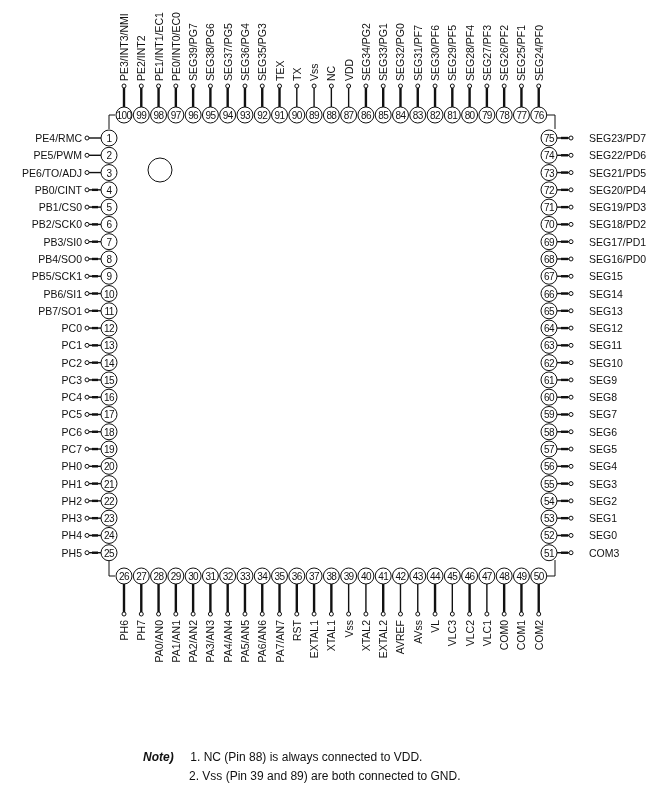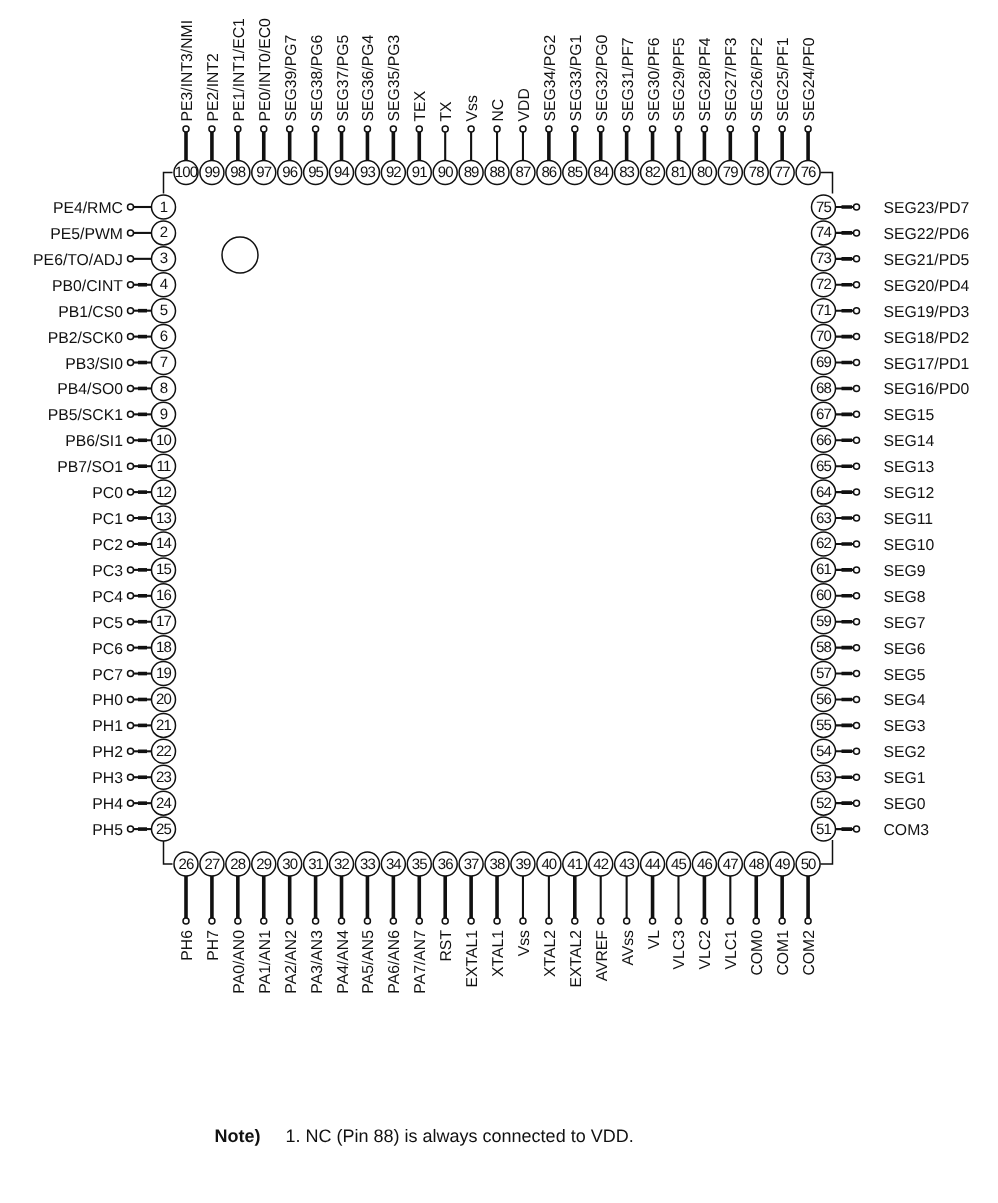--- a/index.html
+++ b/index.html
@@ -8,21 +8,21 @@
   #diagram { position:absolute; left:0; top:0; width:665px; height:802px; }
   svg text { font-family:"Liberation Sans", sans-serif; fill:#111; }
   .pin-circle { fill:#fff; stroke:#111; stroke-width:1; }
   .pin-num { font-size:10px; text-anchor:middle; dominant-baseline:central; letter-spacing:-0.6px; }
   .lbl { font-size:10.5px; }
   .wire { stroke:#111; stroke-width:1.4; }
   .thick { stroke:#111; stroke-width:2.4; }
   .term { fill:#fff; stroke:#111; stroke-width:1; }
   .outline { fill:none; stroke:#111; stroke-width:1; }
   .note { position:absolute; left:143px; top:748px; font-size:12px; line-height:19px; }
-  .note .head { font-weight:bold; display:inline-block; width:44px; }
+  .note .head { font-weight:bold; display:inline-block; width:44px;font-style:italic; }
   .note .line { display:block; }
   .note .indent { padding-left:46px; }
 </style>
 </head>
 <body>
 
 <svg id="diagram" width="665" height="802" xmlns="http://www.w3.org/2000/svg">
 
   <polyline class="outline" points="115,115 109,115 109,129"></polyline>
   <polyline class="outline" points="547,115 555,115 555,129"></polyline>
@@ -785,13 +785,16 @@
         <text class="lbl" x="0" y="0" text-anchor="end" transform="translate(542.72,620) rotate(-90)">COM2</text>
       </g>
     </g>
 </svg>
 
 <div class="note">
   <span class="line">
     <span class="head">Note)</span>
     <span>1. NC (Pin 88) is always connected to VDD.</span>
   </span>
+  <span class="line indent">
+    <span>2. Vss (Pin 39 and 89) are both connected to GND.</span>
+  </span>
 </div>
 
 </body></html>

